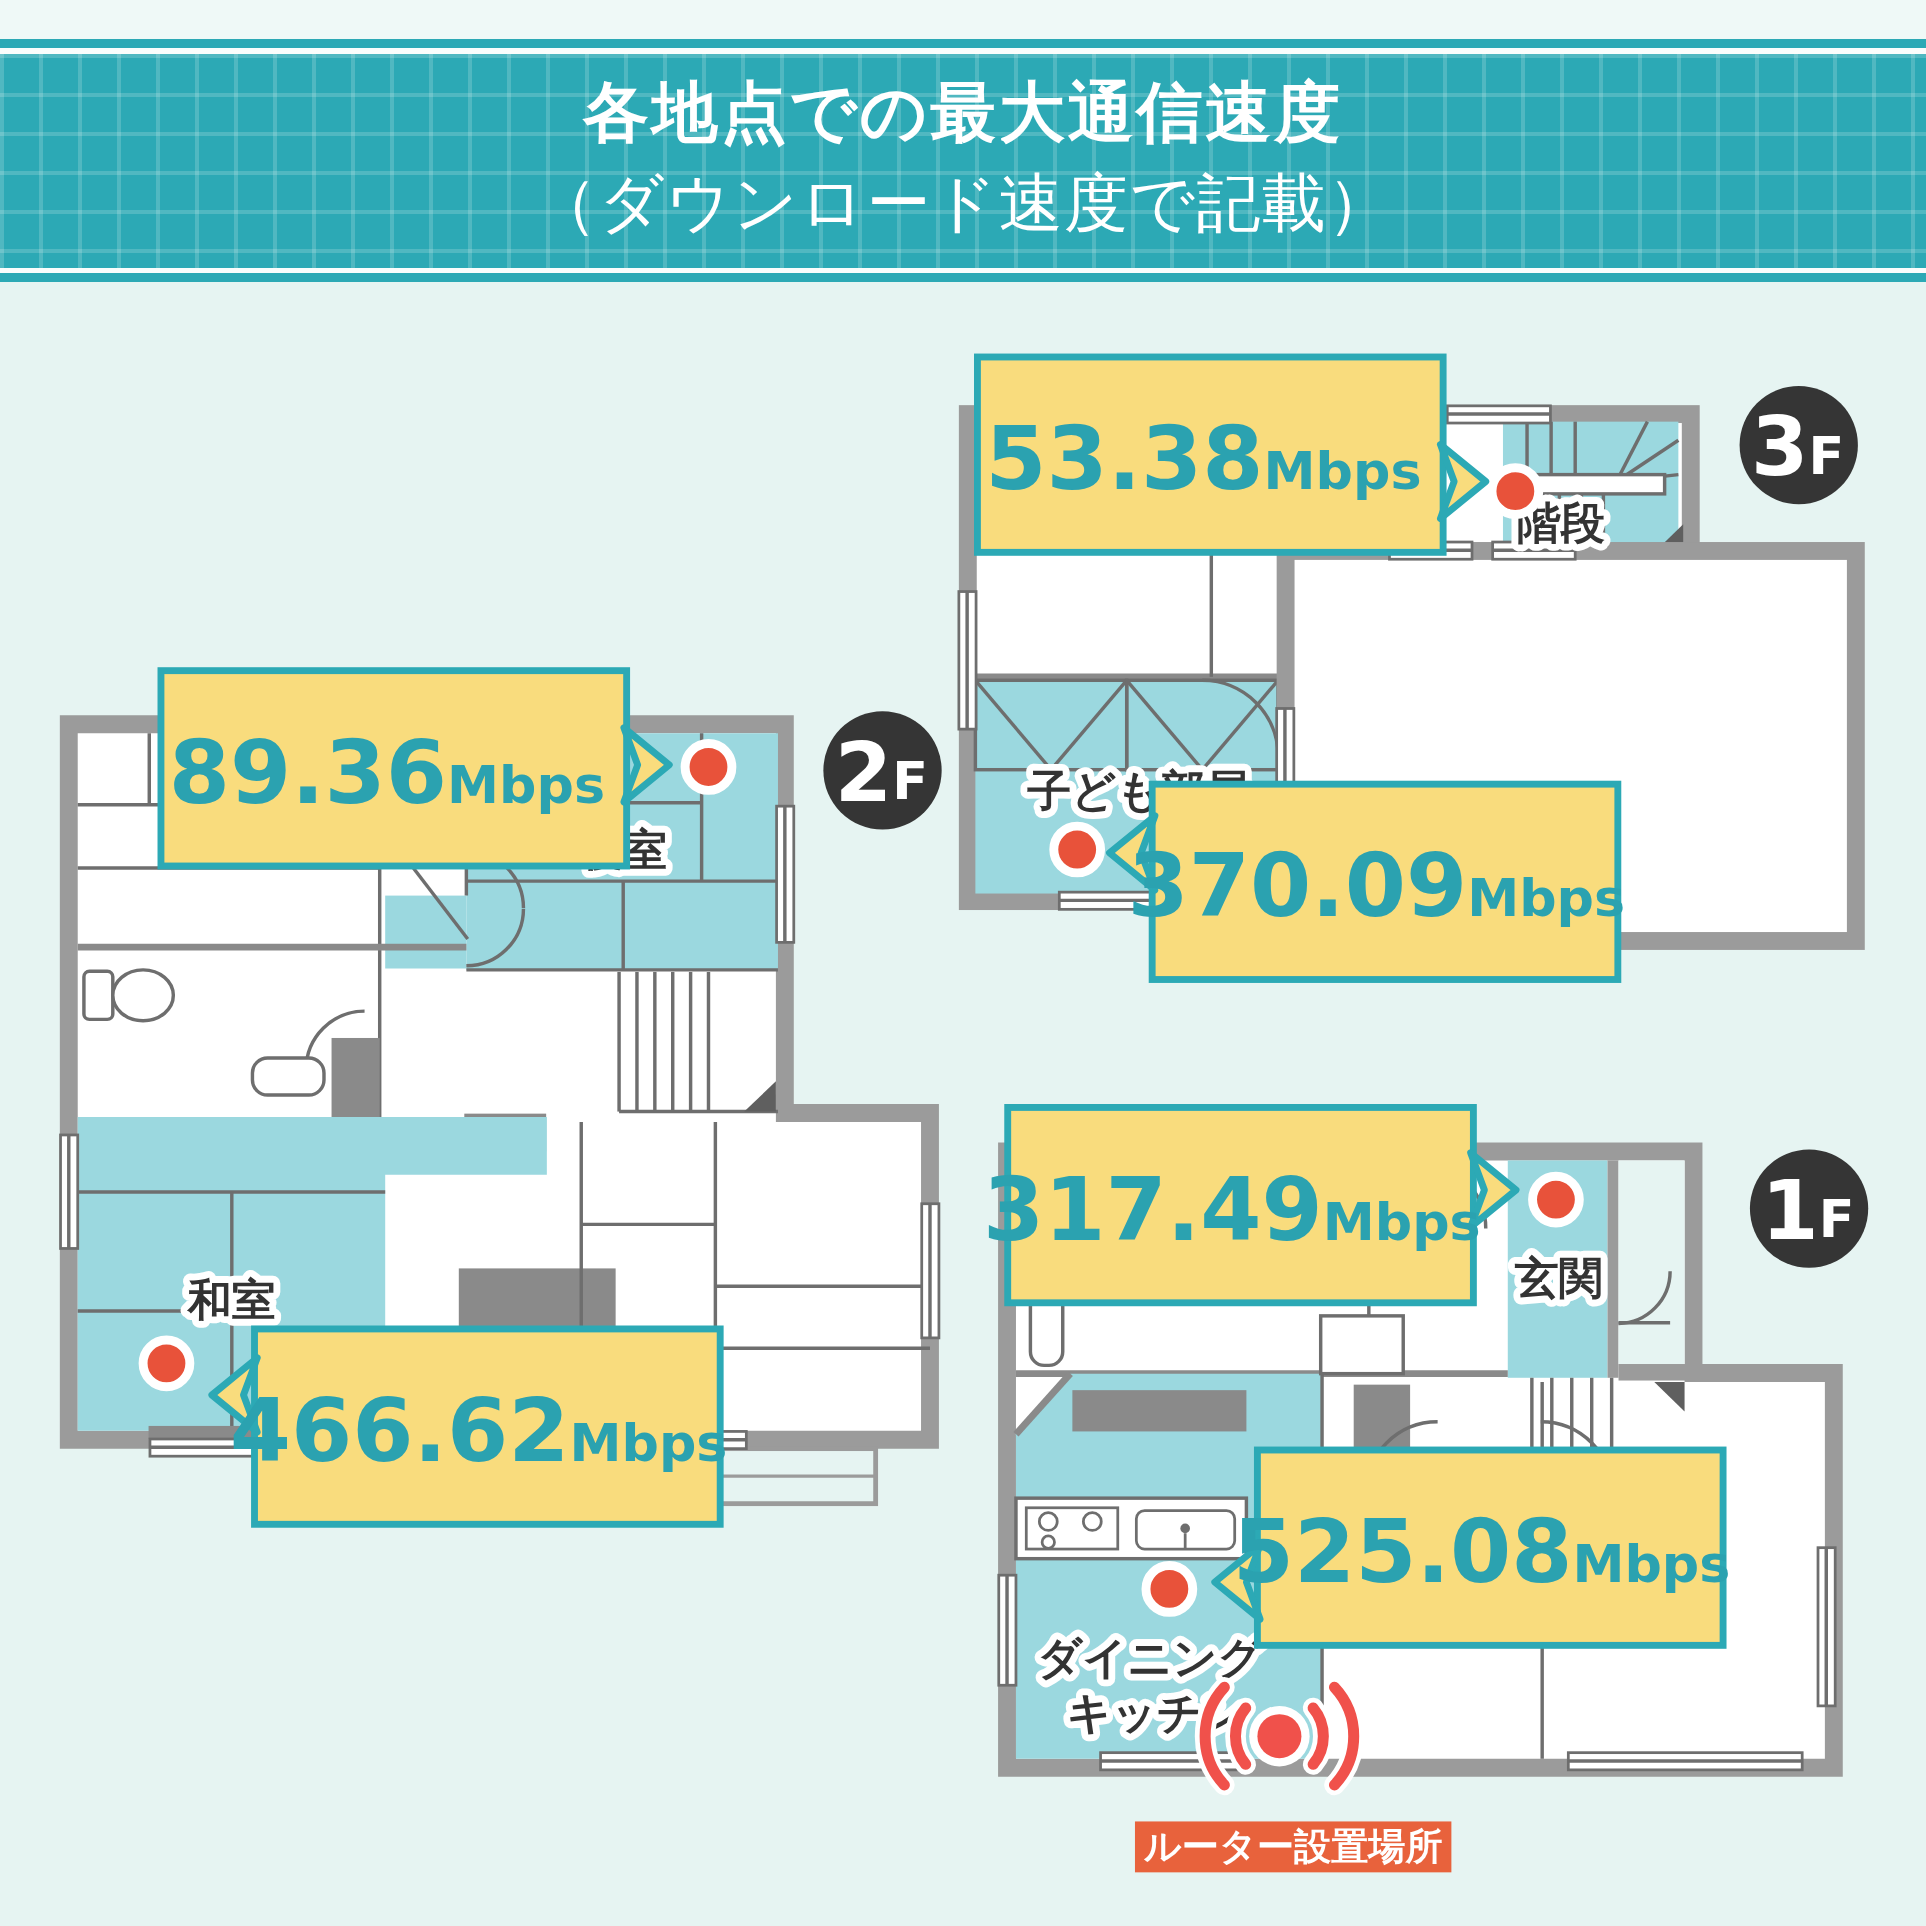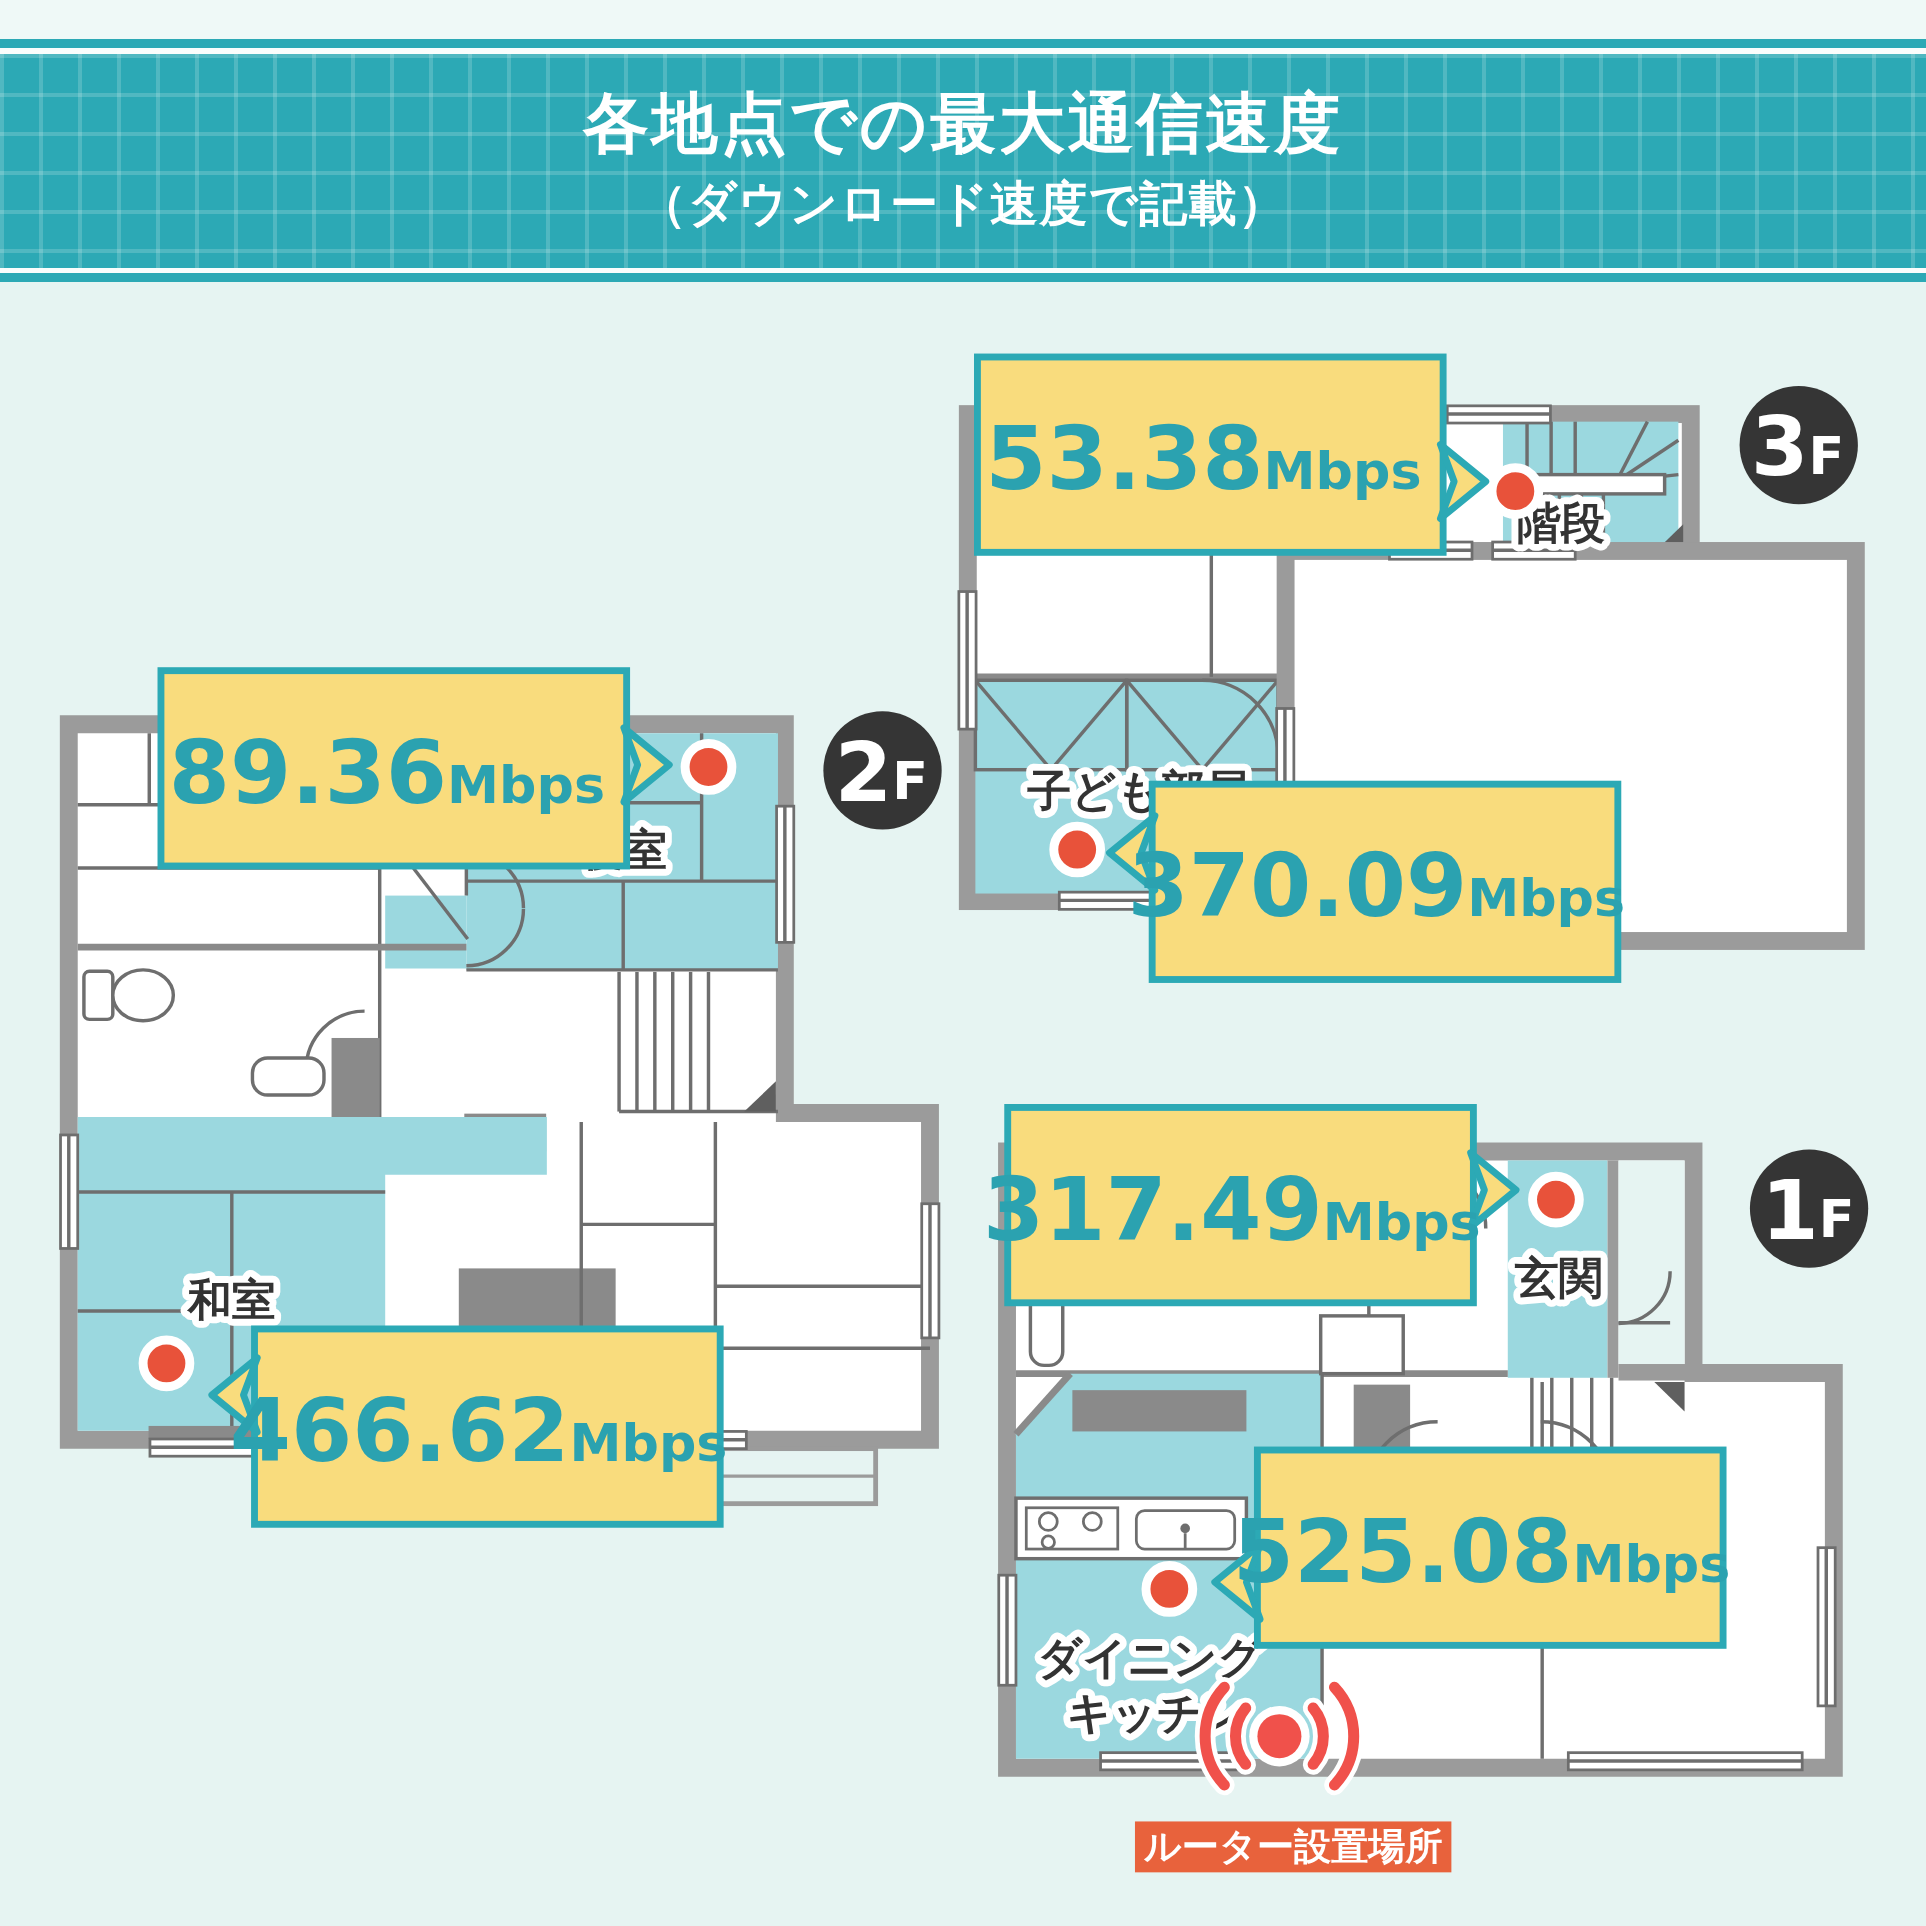--- a/index.html
+++ b/index.html
@@ -22,21 +22,21 @@
     position:absolute;left:0;top:54px;width:1926px;height:214px;
     background-color:#2CA9B5;
     background-image:
       linear-gradient(rgba(255,255,255,.17) 4.1px, transparent 4.1px),
       linear-gradient(90deg, rgba(255,255,255,.17) 4.1px, transparent 4.1px);
     background-size:39px 39px;
     display:flex;flex-direction:column;align-items:center;justify-content:center;
     color:#fff;text-align:left;
   }
   .banner .t1{font-size:66px;font-weight:bold;letter-spacing:2.8px;line-height:1.15;}
-  .banner .t2{font-size:48px;font-weight:bold;letter-spacing:1.4px;margin-top:9.6px;}
+  .banner .t2{font-size:64px;font-weight:normal;letter-spacing:1.4px;margin-top:9.6px;}
   
   svg text{font-family:"DejaVu Sans", sans-serif;font-weight:bold;}
   .roomlab{fill:#333;stroke:#fff;stroke-width:20px;paint-order:stroke;stroke-linejoin:round;text-anchor:middle;font-size:64px;}
   .bval{fill:#2BA2B0;font-size:128px;text-anchor:end;}
   .bunit{fill:#2BA2B0;font-size:76px;text-anchor:start;}
   .bnum{fill:#fff;font-size:120px;text-anchor:end;}
   .bsuf{fill:#fff;font-size:76px;text-anchor:start;}
   .rlabel{fill:#fff;font-size:54px;text-anchor:middle;stroke:none;}
   .bubble{fill:#F9DC7D;stroke:#2CA9B5;stroke-width:10;}
   .dart{fill:#F9DC7D;stroke:#2CA9B5;stroke-width:10;stroke-linejoin:round;}

